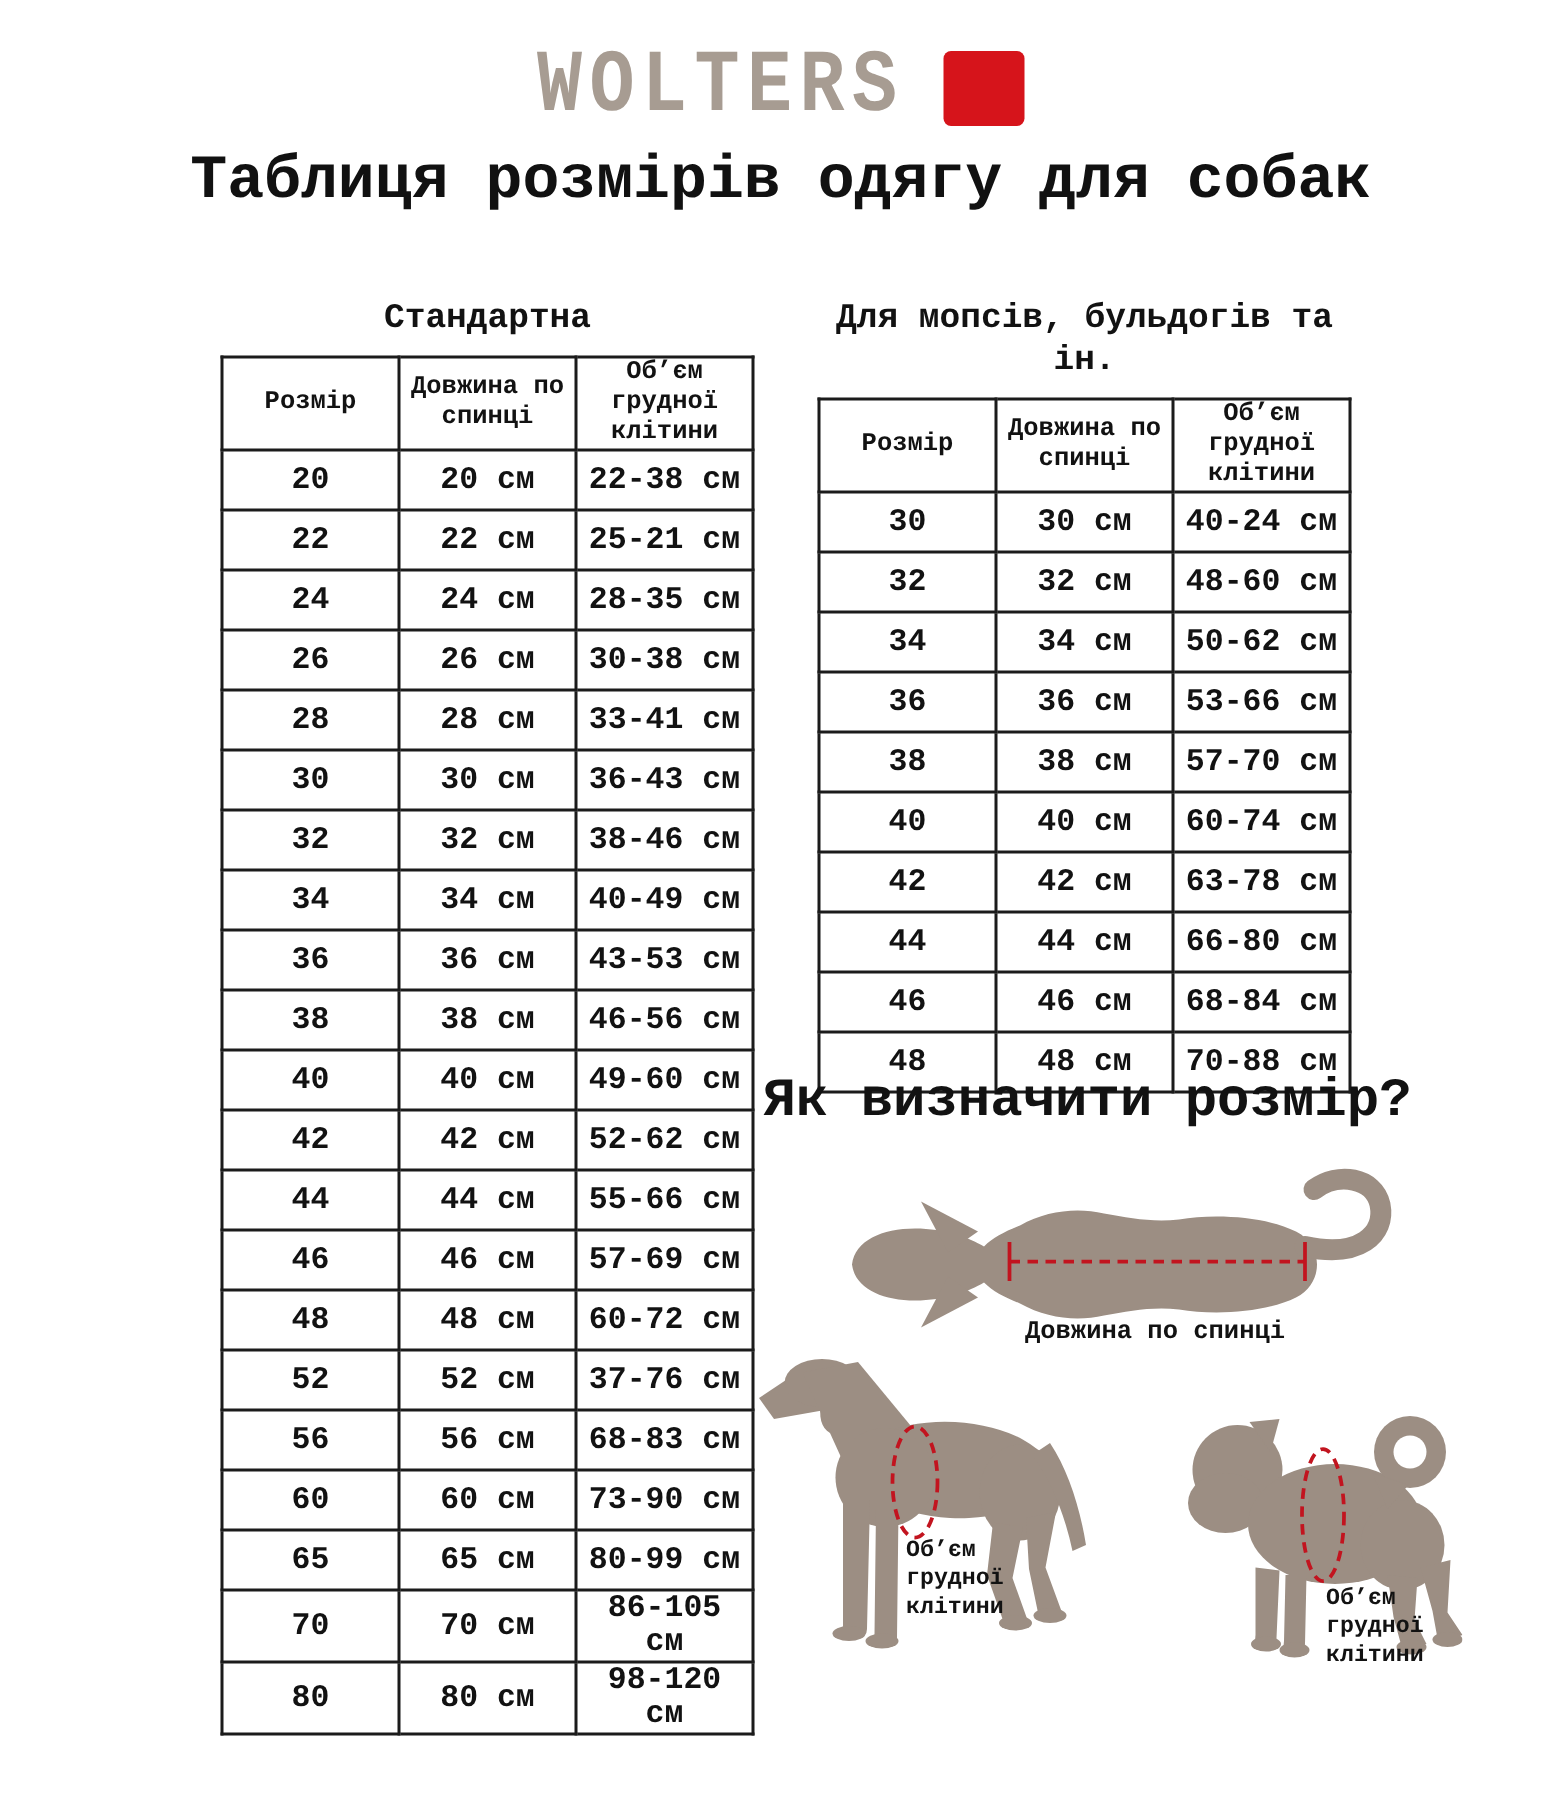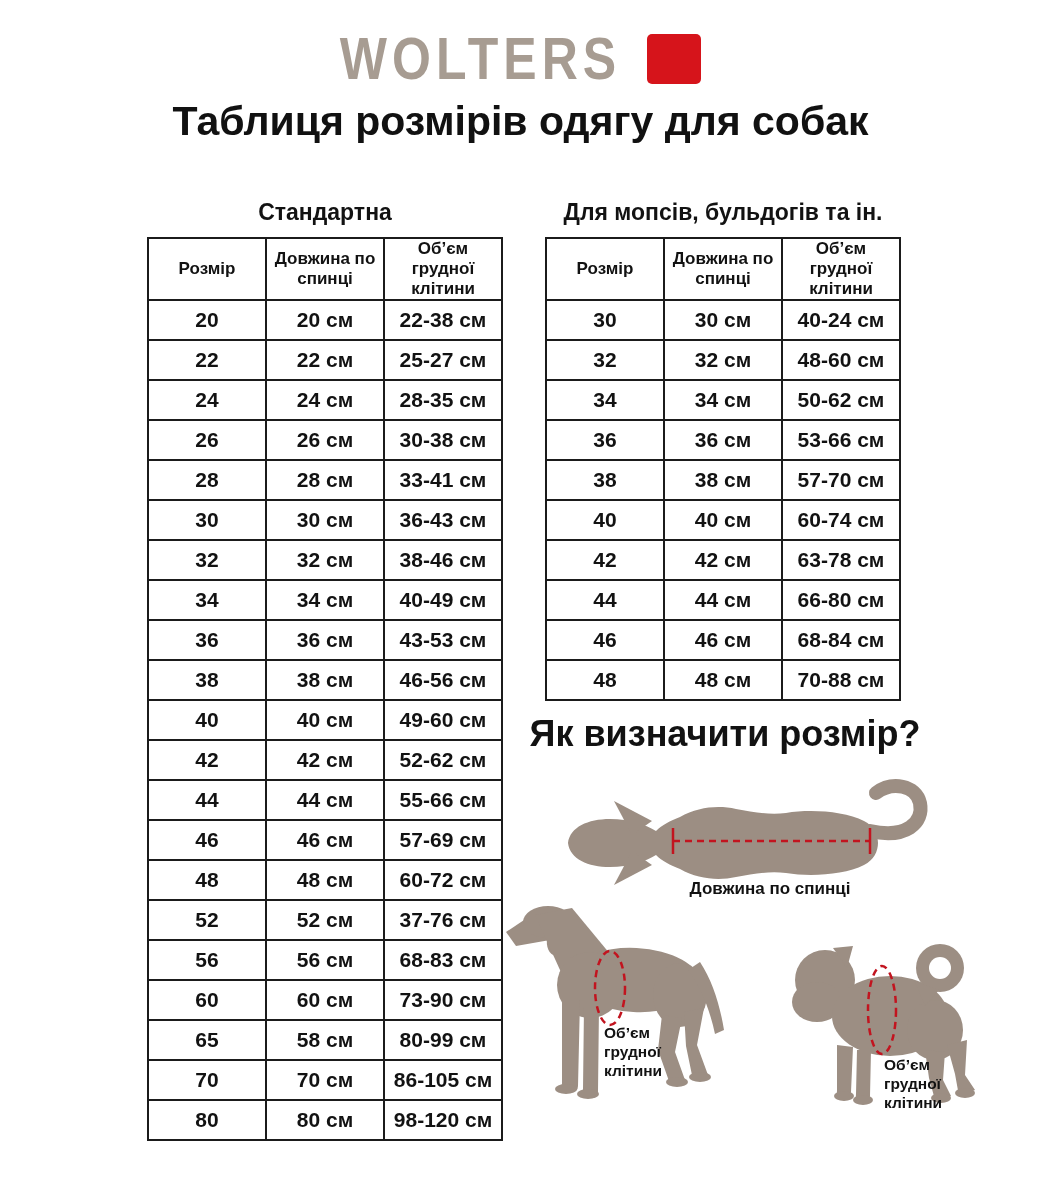--- a/index.html
+++ b/index.html
@@ -1,18 +1,18 @@
 <!DOCTYPE html>
 <html><head>
 <meta charset="utf-8">
 <style>
   html,body{margin:0;padding:0;background:#ffffff;}
   .page{
     position:relative;width:1041px;height:1200px;background:#ffffff;overflow:hidden;
-    font-family:Liberation Sans, sans-serif;font-weight:bold;color:#121212;
+    font-family:Liberation Mono, monospace;font-weight:bold;color:#121212;
   }
   
   .logo-row{position:absolute;left:0;top:34px;width:1041px;display:flex;justify-content:center;align-items:center;gap:26px;}
   .brand{font-size:50px;letter-spacing:5px;color:#a79c92;transform:scaleY(1.18);transform-origin:center;line-height:1;}
   .logo-square{width:54px;height:50px;background:#d6141b;border-radius:5px;}
   .page-title{position:absolute;left:0;top:97px;width:1041px;text-align:center;font-size:41px;line-height:1.2;color:#111;}
   
   .table-col{position:absolute;top:198px;width:356px;}
   .col-left{left:103px;margin-left:44px;}
   .col-right{left:545px;}
@@ -55,21 +55,21 @@
         </thead>
       <tbody>
           <tr>
             <td>20</td>
             <td>20 см</td>
             <td>22-38 см</td>
           </tr>
           <tr>
             <td>22</td>
             <td>22 см</td>
-            <td>25-27 см</td>
+            <td>25-21 см</td>
           </tr>
           <tr>
             <td>24</td>
             <td>24 см</td>
             <td>28-35 см</td>
           </tr>
           <tr>
             <td>26</td>
             <td>26 см</td>
             <td>30-38 см</td>
@@ -139,21 +139,21 @@
             <td>56 см</td>
             <td>68-83 см</td>
           </tr>
           <tr>
             <td>60</td>
             <td>60 см</td>
             <td>73-90 см</td>
           </tr>
           <tr>
             <td>65</td>
-            <td>58 см</td>
+            <td>65 см</td>
             <td>80-99 см</td>
           </tr>
           <tr>
             <td>70</td>
             <td>70 см</td>
             <td>86-105 см</td>
           </tr>
           <tr>
             <td>80</td>
             <td>80 см</td>

